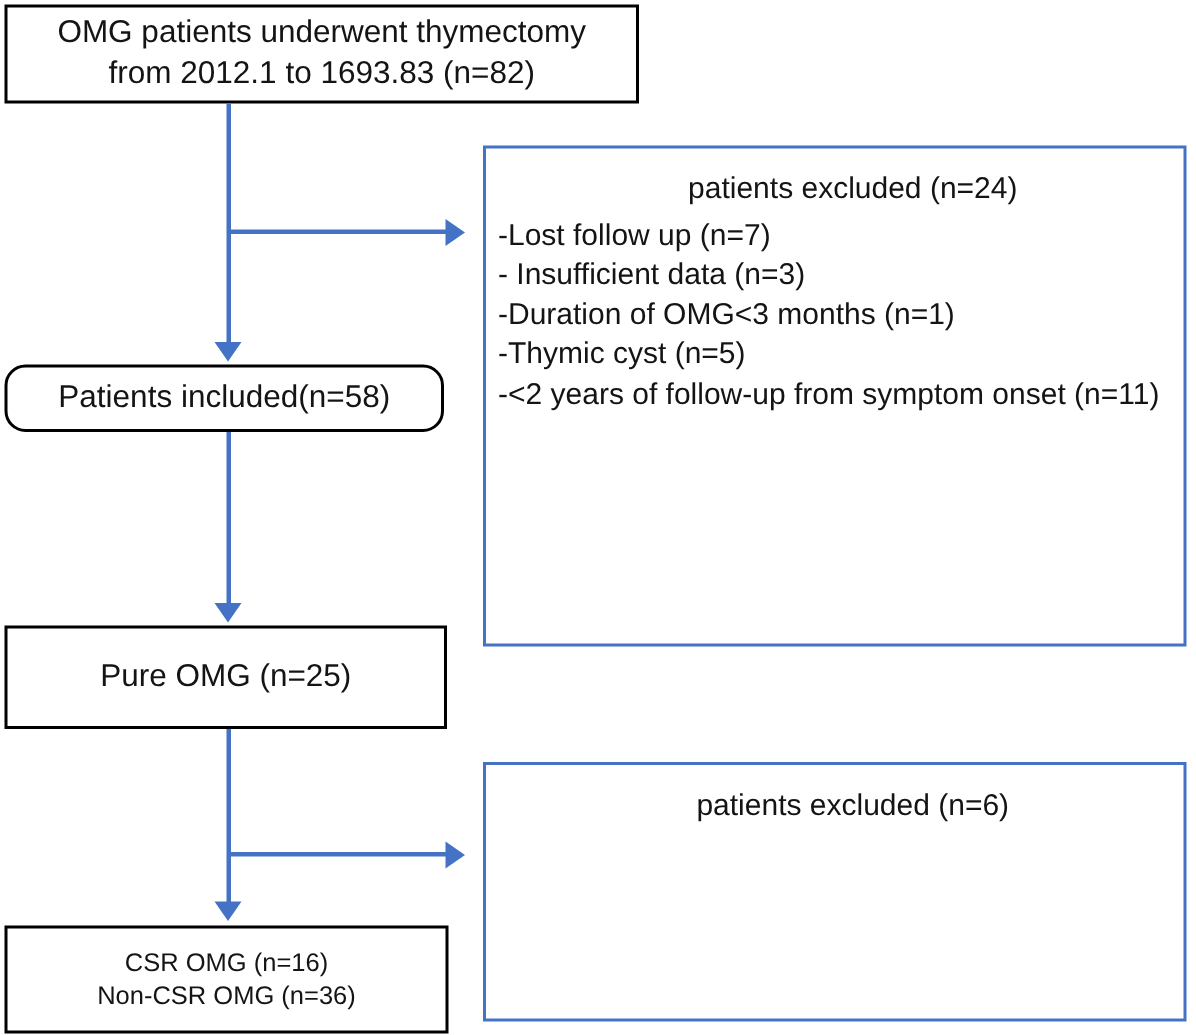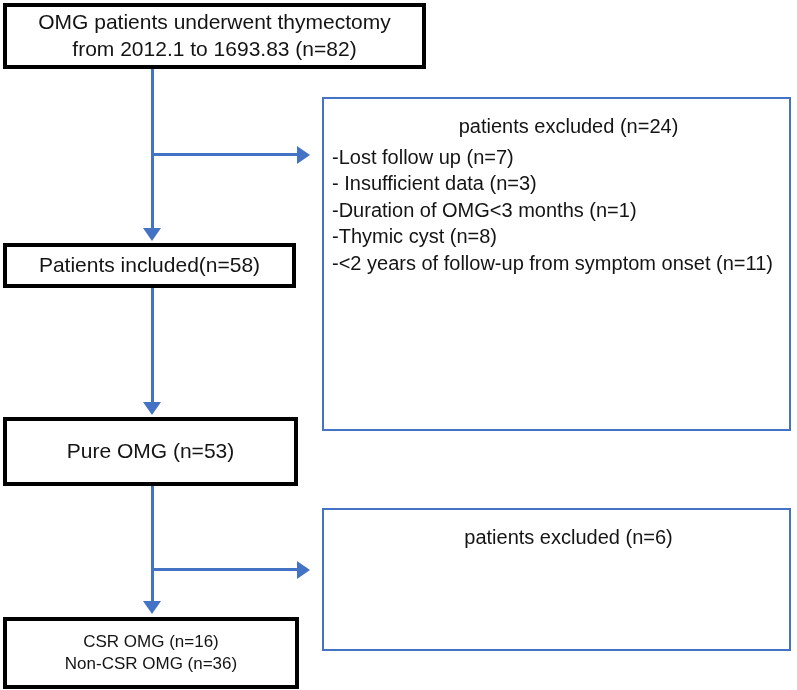--- a/index.html
+++ b/index.html
@@ -14,21 +14,21 @@
   #canvas {
     position: relative;
     width: 797px;
     height: 690px;
     background: #ffffff;
     overflow: hidden;
   }
   .node {
     position: absolute;
     box-sizing: border-box;
-    border: 4px solid #000000;
+    border: 2px solid #000000;
     background: #ffffff;
     display: flex;
     flex-direction: column;
     align-items: center;
     justify-content: center;
     text-align: center;
     line-height: 1.28;
   }
   .node .line {
     display: block;
@@ -36,20 +36,21 @@
   }
 
   
   #node-enrolled {
     left: 3px;  top: 3px;  width: 423px; height: 66px;
     font-size: 21px;
   }
   #node-included {
     left: 3px;  top: 243px; width: 293px; height: 45px;
     font-size: 21px;
+    border-radius: 14px;
   }
   #node-omg-split {
     left: 3px;  top: 417px; width: 295px; height: 69px;
     font-size: 21px;
   }
   #node-csr-split {
     left: 3px;  top: 617px; width: 296px; height: 72px;
     font-size: 17px;
   }
 
@@ -60,21 +61,21 @@
     border: 2px solid #4472c4;
     background: #ffffff;
     font-size: 20px;
     line-height: 1.33;
     padding: 14px 10px 0 8px;
   }
   #node-excluded-1 {
     left: 322px; top: 97px; width: 469px; height: 334px;
   }
   #node-excluded-2 {
-    left: 322px; top: 508px; width: 469px; height: 143px;
+    left: 322px; top: 508px; width: 469px; height: 173px;
   }
   .excl-title {
     display: block;
     text-align: center;
     padding-left: 26px;
     margin-bottom: 4px;
     white-space: nowrap;
   }
   .excl-item {
     display: block;
@@ -132,34 +133,34 @@
   <div class="node" id="node-enrolled">
     <span class="line">OMG patients underwent thymectomy</span>
     <span class="line">from 2012.1 to 1693.83 (n=82)</span>
   </div>
 
   <div class="node" id="node-included">
     <span class="line">Patients included(n=58)</span>
   </div>
 
   <div class="node" id="node-omg-split">
-    <span class="line">Pure OMG (n=53)</span>
+    <span class="line">Pure OMG (n=25)</span>
   </div>
 
   <div class="node" id="node-csr-split">
     <span class="line">CSR OMG (n=16)</span>
     <span class="line">Non-CSR OMG (n=36)</span>
   </div>
 
   <div class="excl" id="node-excluded-1">
     <span class="excl-title">patients excluded (n=24)</span>
     <span class="excl-item">-Lost follow up (n=7)</span>
     <span class="excl-item">- Insufficient data (n=3)</span>
     <span class="excl-item">-Duration of OMG&lt;3 months (n=1)</span>
-    <span class="excl-item">-Thymic cyst (n=8)</span>
+    <span class="excl-item">-Thymic cyst (n=5)</span>
     <span class="excl-item">-&lt;2 years of follow-up from symptom onset (n=11)</span>
   </div>
 
   <div class="excl" id="node-excluded-2">
     <span class="excl-title">patients excluded (n=6)</span>
   </div>
 
   <div class="vline" id="conn1-v"></div>
   <div class="arrow-down" id="conn1-arrow"></div>
   <div class="hline" id="conn1-h"></div>

